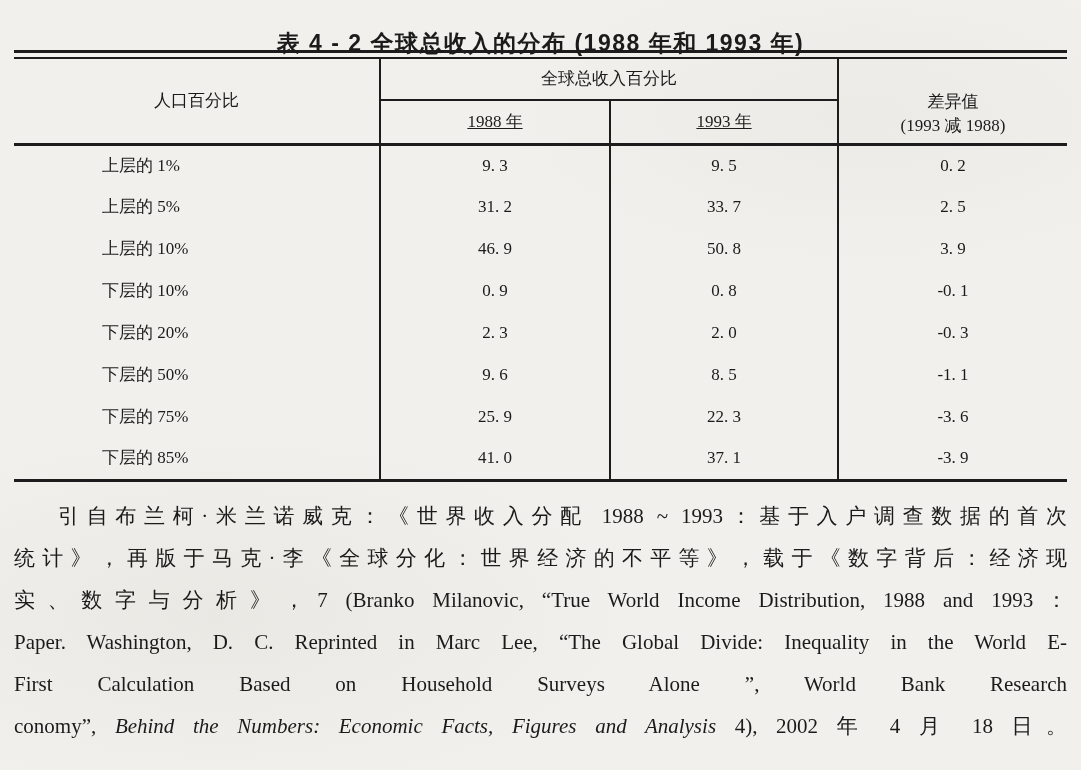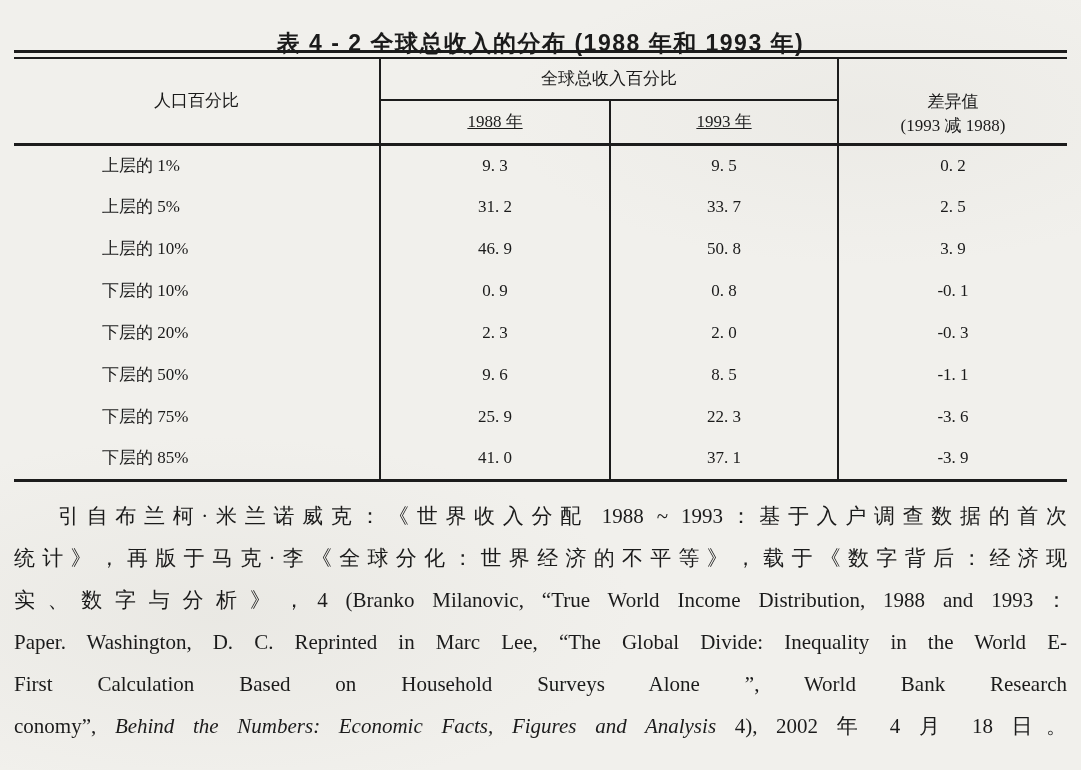--- a/index.html
+++ b/index.html
@@ -159,19 +159,19 @@
             <td class="td-num bordered">37. 1</td>
             <td class="td-num">-3. 9</td>
           </tr>
         </tbody>
     </table>
   </div>
 
   <div class="citation">
       <div class="cite-line indent"><span>引自布兰柯·米兰诺威克：《世界收入分配 1988 ~ 1993：基于入户调查数据的首次</span></div>
       <div class="cite-line"><span>统计》，再版于马克·李《全球分化：世界经济的不平等》，载于《数字背后：经济现</span></div>
-      <div class="cite-line"><span>实、数字与分析》，4 (Branko Milanovic, “True World Income Distribution, 1988 and 1993：</span></div>
+      <div class="cite-line"><span>实、数字与分析》，7 (Branko Milanovic, “True World Income Distribution, 1988 and 1993：</span></div>
       <div class="cite-line"><span>Paper. Washington, D. C. Reprinted in Marc Lee, “The Global Divide: Inequality in the World E-</span></div>
       <div class="cite-line"><span>First Calculation Based on Household Surveys Alone ”, World Bank Research</span></div>
       <div class="cite-line"><span>conomy”, </span><span class="it">Behind the Numbers: Economic Facts, Figures and Analysis</span><span> 4), 2002 年 4 月 18 日。</span></div>
     </div>
 
 </div>
 
 </body></html>

